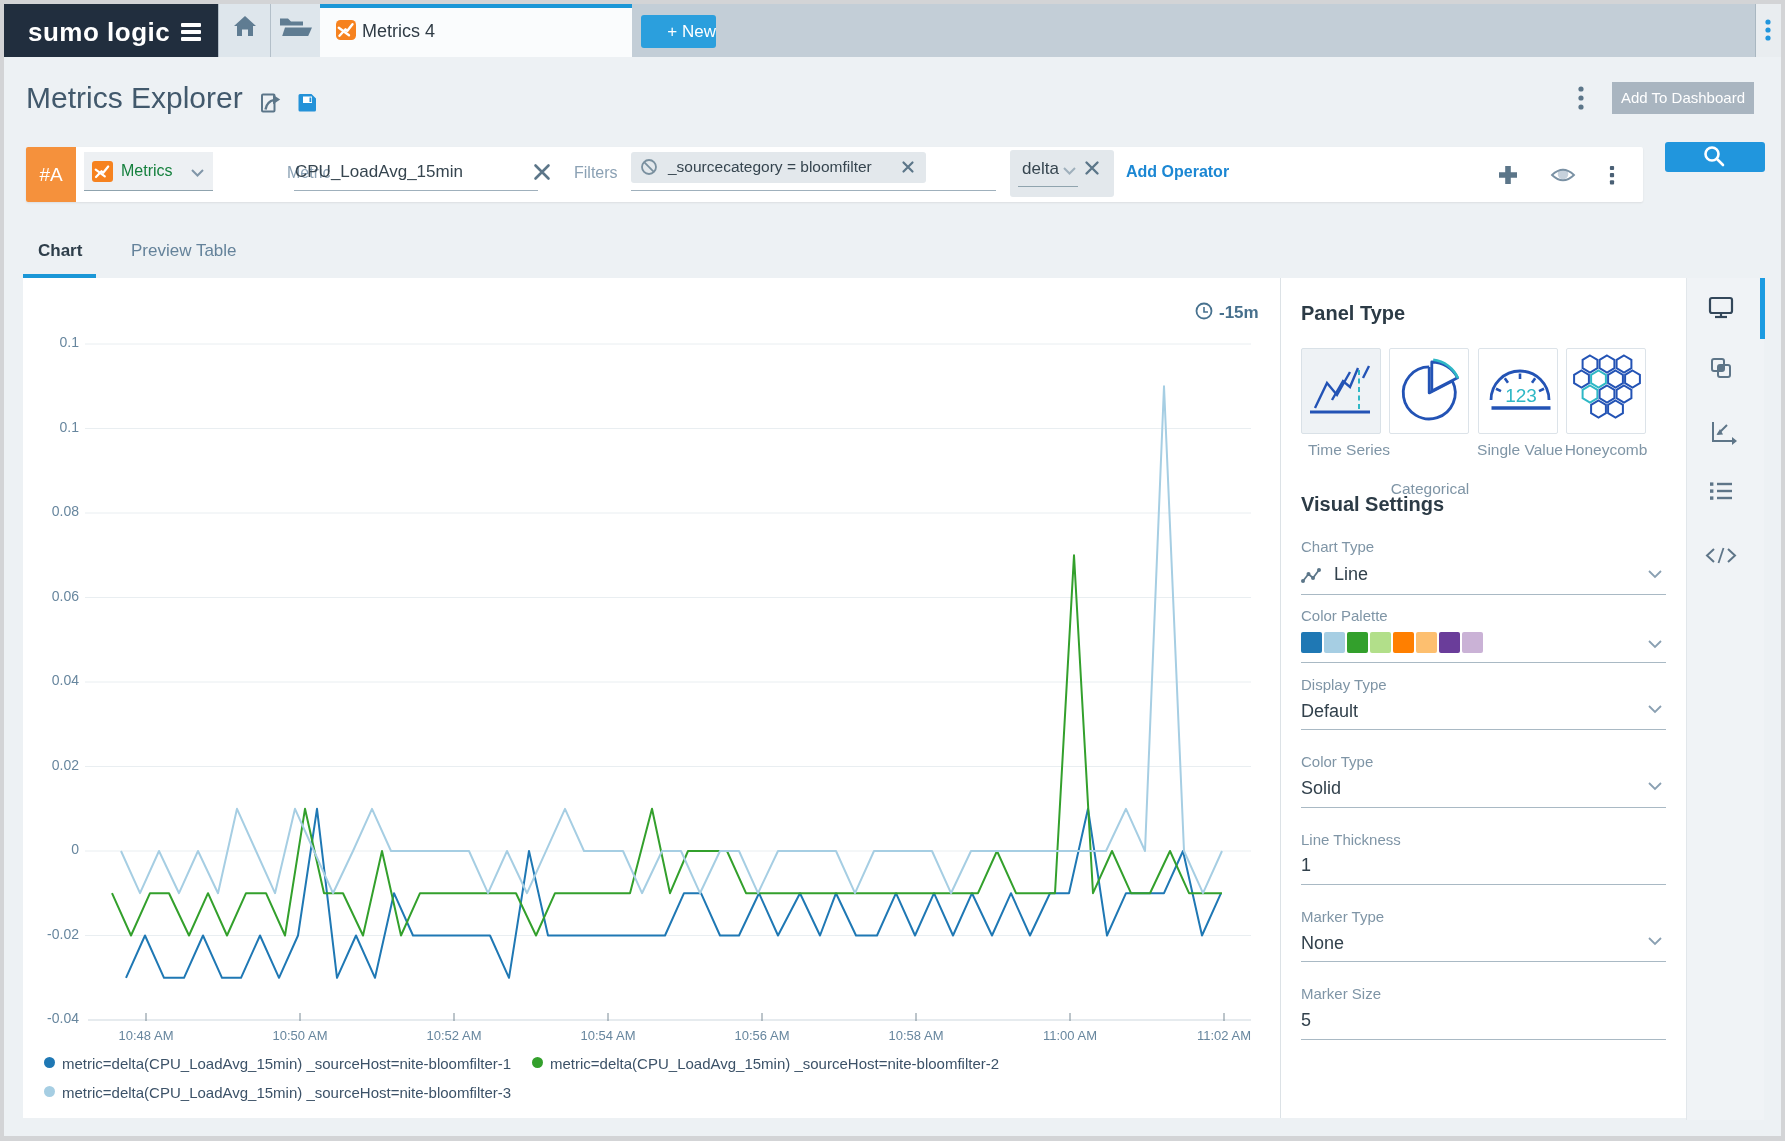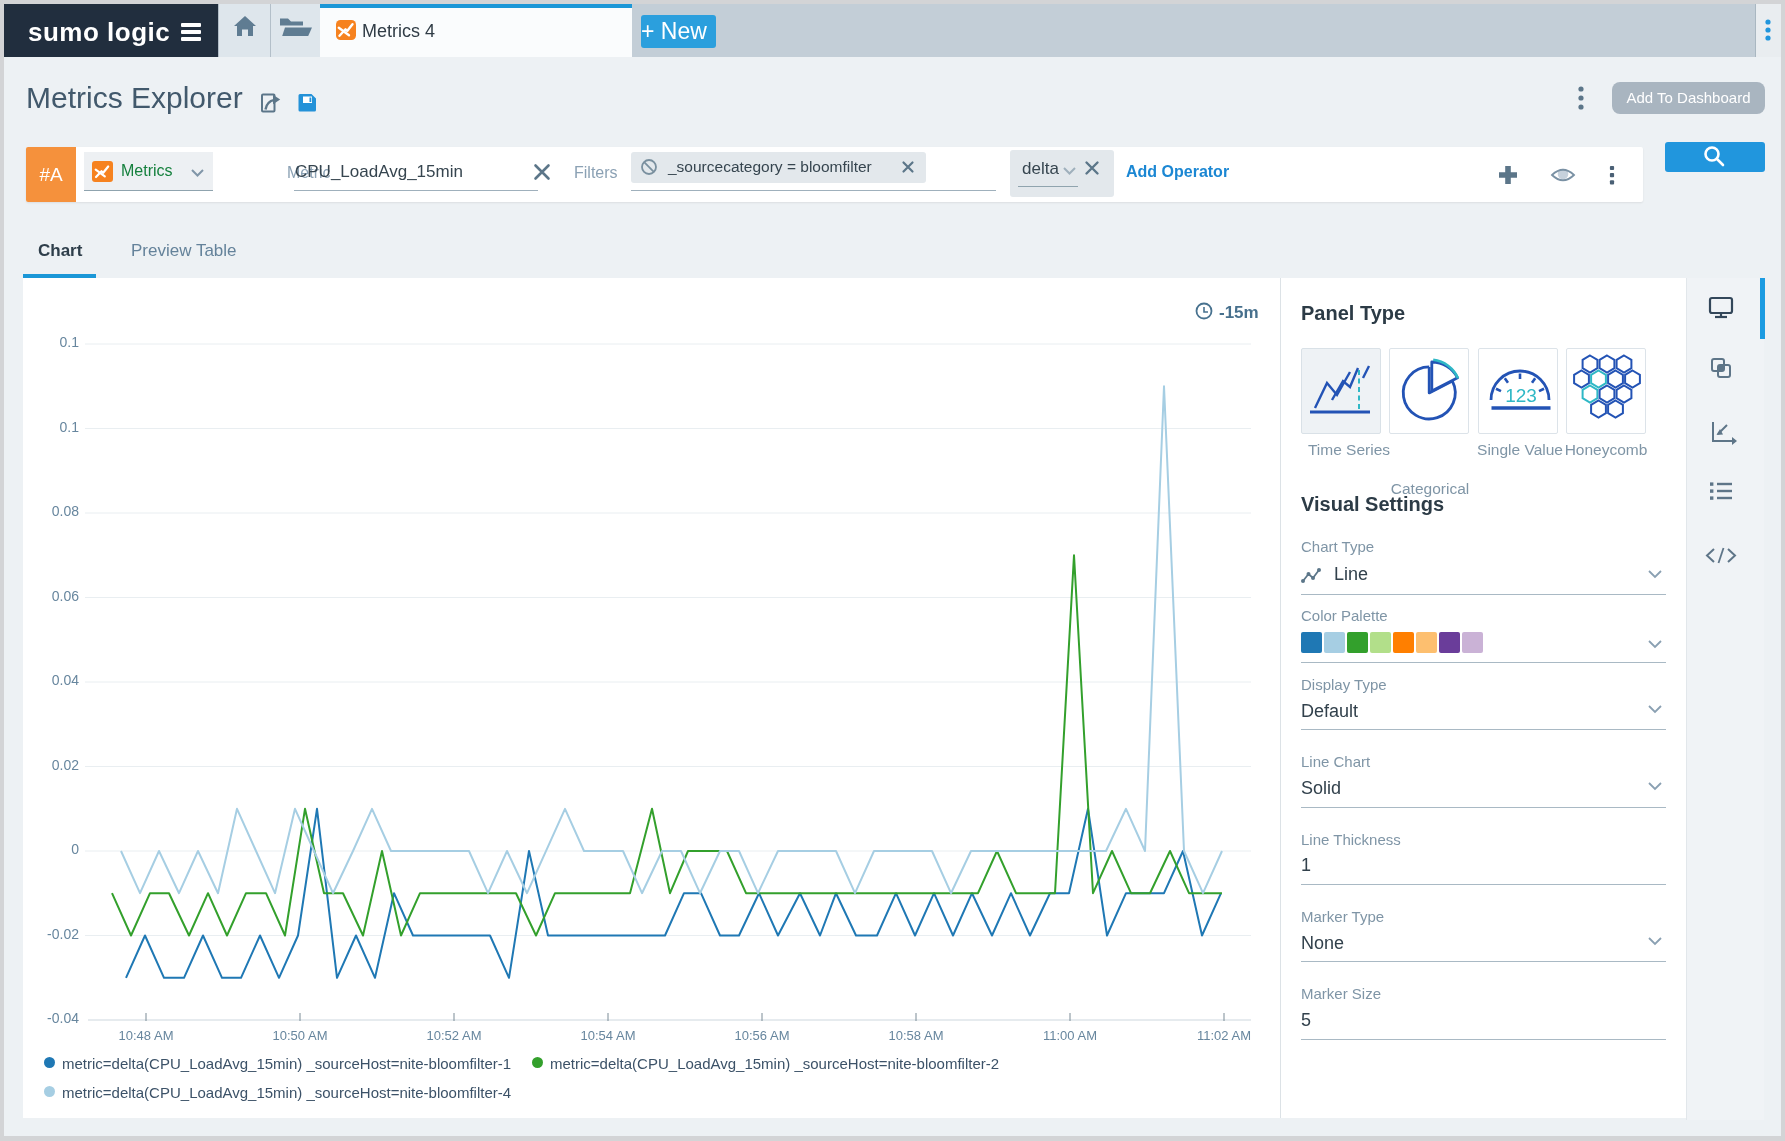--- a/index.html
+++ b/index.html
@@ -21,26 +21,26 @@
 
   <div class="abs" style="left:177px;top:19px;width:20px;height:4px;background:#fff;border-radius:1px;"></div>
   <div class="abs" style="left:177px;top:26px;width:20px;height:4px;background:#fff;border-radius:1px;"></div>
   <div class="abs" style="left:177px;top:33px;width:20px;height:4px;background:#fff;border-radius:1px;"></div>
 
   <div class="abs" style="left:316px;top:0;width:312px;height:53px;background:#fafcfd;"></div>
   <div class="abs" style="left:316px;top:0;width:312px;height:4px;background:#1b97d7;"></div>
   <div class="abs" style="left:332px;top:16px;width:20px;height:20px;background:#f6821f;border-radius:4.5px;"></div>
   <div class="abs" style="left:358px;top:17px;color:#303c46;font-size:18px;">Metrics 4</div>
 
-  <div class="abs" style="left:637px;top:11px;width:75px;height:33px;background:#2b9fdd;border-radius:3px;color:#fff;font-size:23px;text-align:left;line-height:33px;">+ New</div>
+  <div class="abs" style="left:637px;top:11px;width:75px;height:33px;background:#2b9fdd;border-radius:3px;color:#fff;font-size:17px;text-align:right;line-height:33px;">+ New</div>
 
   <div class="abs" style="left:1751px;top:0;width:26px;height:53px;background:#e9edf0;border-left:1px solid #a9b7c1;"></div>
 
   <div class="abs" style="left:22px;top:77px;color:#42596c;font-size:30px;">Metrics Explorer</div>
-  <div class="abs" style="left:1608px;top:78px;width:153px;height:32px;background:#a9b5c0;border-radius:8px;color:#fff;font-size:15px;text-align:center;line-height:32px;">Add To Dashboard</div>
+  <div class="abs" style="left:1608px;top:78px;width:142px;height:32px;background:#a9b5c0;border-radius:0;color:#fff;font-size:15px;text-align:center;line-height:32px;">Add To Dashboard</div>
 
   <div class="abs" style="left:22px;top:143px;width:1617px;height:55px;background:#fff;border-radius:2px;box-shadow:0 1px 2px rgba(0,0,0,0.08);"></div>
   <div class="abs" style="left:22px;top:143px;width:50px;height:55px;background:#f5913c;border-radius:2px 0 0 2px;color:#fff;font-size:19px;text-align:center;line-height:55px;">#A</div>
   <div class="abs" style="left:80px;top:148px;width:129px;height:39px;background:#edf0f3;border-bottom:1px solid #8fa3ae;"></div>
   <div class="abs" style="left:88px;top:157px;width:21px;height:21px;background:#f6821f;border-radius:3px;"></div>
   <div class="abs" style="left:117px;top:158px;color:#15803d;font-size:16px;text-align:center;">Metrics</div>
   <div class="abs" style="left:235px;top:160px;color:#8ba1b4;font-size:16px;margin-left:48px;">Metric</div>
   <div class="abs" style="left:291px;top:158px;color:#36454f;font-size:17px;">CPU_LoadAvg_15min</div>
   <div class="abs" style="left:290px;top:186px;width:244px;height:1px;background:#9fb0bc;"></div>
   <div class="abs" style="left:570px;top:160px;color:#8ba1b4;font-size:16px;">Filters</div>
@@ -63,42 +63,42 @@
   <div class="abs" style="left:19px;top:274px;width:1257px;height:840px;background:#fff;"></div>
   <div class="abs" style="left:1276px;top:274px;width:406px;height:840px;background:#fff;border-left:1px solid #dce2e6;"></div>
   <div class="abs" style="left:1682px;top:274px;width:78px;height:842px;background:#f0f3f6;border-left:1px solid #e2e7eb;"></div>
   <div class="abs" style="left:1756px;top:274px;width:5px;height:61px;background:#1c9be1;"></div>
 
   <div class="abs" style="left:40px;top:1053px;width:11px;height:11px;border-radius:50%;background:#1f78b4;"></div>
   <div class="abs" style="left:58px;top:1051px;color:#3c5268;font-size:15px;">metric=delta(CPU_LoadAvg_15min) _sourceHost=nite-bloomfilter-1</div>
   <div class="abs" style="left:528px;top:1053px;width:11px;height:11px;border-radius:50%;background:#33a02c;"></div>
   <div class="abs" style="left:546px;top:1051px;color:#3c5268;font-size:15px;">metric=delta(CPU_LoadAvg_15min) _sourceHost=nite-bloomfilter-2</div>
   <div class="abs" style="left:40px;top:1082px;width:11px;height:11px;border-radius:50%;background:#a6cee3;"></div>
-  <div class="abs" style="left:58px;top:1080px;color:#3c5268;font-size:15px;">metric=delta(CPU_LoadAvg_15min) _sourceHost=nite-bloomfilter-4</div>
+  <div class="abs" style="left:58px;top:1080px;color:#3c5268;font-size:15px;">metric=delta(CPU_LoadAvg_15min) _sourceHost=nite-bloomfilter-3</div>
 
   <div class="abs" style="left:1297px;top:298px;color:#2c3b46;font-size:20px;font-weight:bold;">Panel Type</div>
   <div class="abs" style="left:1297px;top:344px;width:80px;height:86px;background:#eef2f5;border:1px solid #d9e1e7;border-radius:2px;"></div>
   <div class="abs" style="left:1385px;top:344px;width:80px;height:86px;background:#fff;border:1px solid #dce3e9;border-radius:2px;"></div>
   <div class="abs" style="left:1474px;top:344px;width:80px;height:86px;background:#fff;border:1px solid #dce3e9;border-radius:2px;"></div>
   <div class="abs" style="left:1562px;top:344px;width:80px;height:86px;background:#fff;border:1px solid #dce3e9;border-radius:2px;"></div>
   <div class="abs" style="left:1286px;top:437px;width:100px;text-align:right;white-space:nowrap;color:#7f95a6;font-size:15.5px;">Time Series</div>
   <div class="abs" style="left:1376px;top:437px;width:100px;text-align:center;white-space:nowrap;color:#7f95a6;font-size:15.5px;margin-top:39px;">Categorical</div>
   <div class="abs" style="left:1466px;top:437px;width:100px;text-align:center;white-space:nowrap;color:#7f95a6;font-size:15.5px;">Single Value</div>
   <div class="abs" style="left:1552px;top:437px;width:100px;text-align:center;white-space:nowrap;color:#7f95a6;font-size:15.5px;">Honeycomb</div>
 
   <div class="abs" style="left:1297px;top:489px;color:#2c3b46;font-size:20px;font-weight:bold;">Visual Settings</div>
   <div class="abs" style="left:1297px;top:534px;color:#7f95a6;font-size:15px;">Chart Type</div>
   <div class="abs" style="left:1330px;top:560px;color:#32414c;font-size:18px;">Line</div>
   <div class="abs" style="left:1297px;top:590px;width:365px;height:1px;background:#a9b9c4;"></div>
   <div class="abs" style="left:1297px;top:603px;color:#7f95a6;font-size:15px;">Color Palette</div>
   <div class="abs" style="left:1297px;top:658px;width:365px;height:1px;background:#a9b9c4;"></div>
   <div class="abs" style="left:1297px;top:672px;color:#7f95a6;font-size:15px;">Display Type</div>
   <div class="abs" style="left:1297px;top:697px;color:#32414c;font-size:18px;">Default</div>
   <div class="abs" style="left:1297px;top:725px;width:365px;height:1px;background:#a9b9c4;"></div>
-  <div class="abs" style="left:1297px;top:749px;color:#7f95a6;font-size:15px;">Line Chart</div>
+  <div class="abs" style="left:1297px;top:749px;color:#7f95a6;font-size:15px;">Color Type</div>
   <div class="abs" style="left:1297px;top:774px;color:#32414c;font-size:18px;">Solid</div>
   <div class="abs" style="left:1297px;top:803px;width:365px;height:1px;background:#a9b9c4;"></div>
   <div class="abs" style="left:1297px;top:827px;color:#7f95a6;font-size:15px;">Line Thickness</div>
   <div class="abs" style="left:1297px;top:851px;color:#32414c;font-size:18px;">1</div>
   <div class="abs" style="left:1297px;top:880px;width:365px;height:1px;background:#a9b9c4;"></div>
   <div class="abs" style="left:1297px;top:904px;color:#7f95a6;font-size:15px;">Marker Type</div>
   <div class="abs" style="left:1297px;top:929px;color:#32414c;font-size:18px;">None</div>
   <div class="abs" style="left:1297px;top:957px;width:365px;height:1px;background:#a9b9c4;"></div>
   <div class="abs" style="left:1297px;top:981px;color:#7f95a6;font-size:15px;">Marker Size</div>
   <div class="abs" style="left:1297px;top:1006px;color:#32414c;font-size:18px;">5</div>

